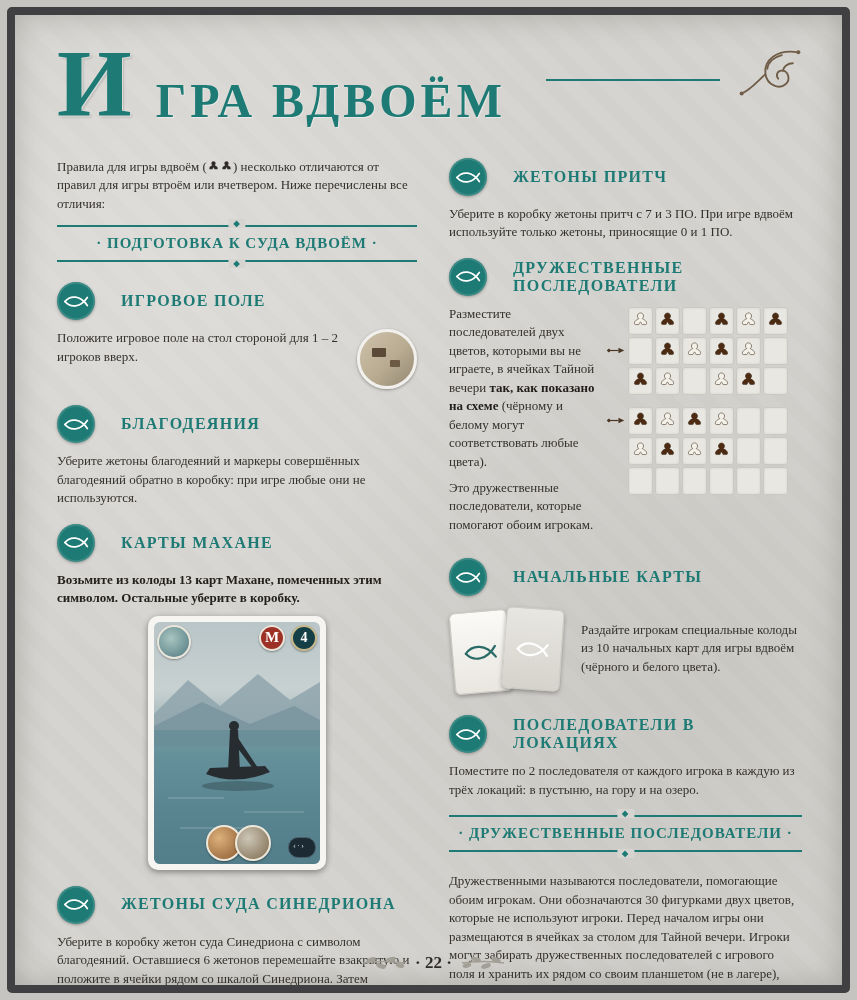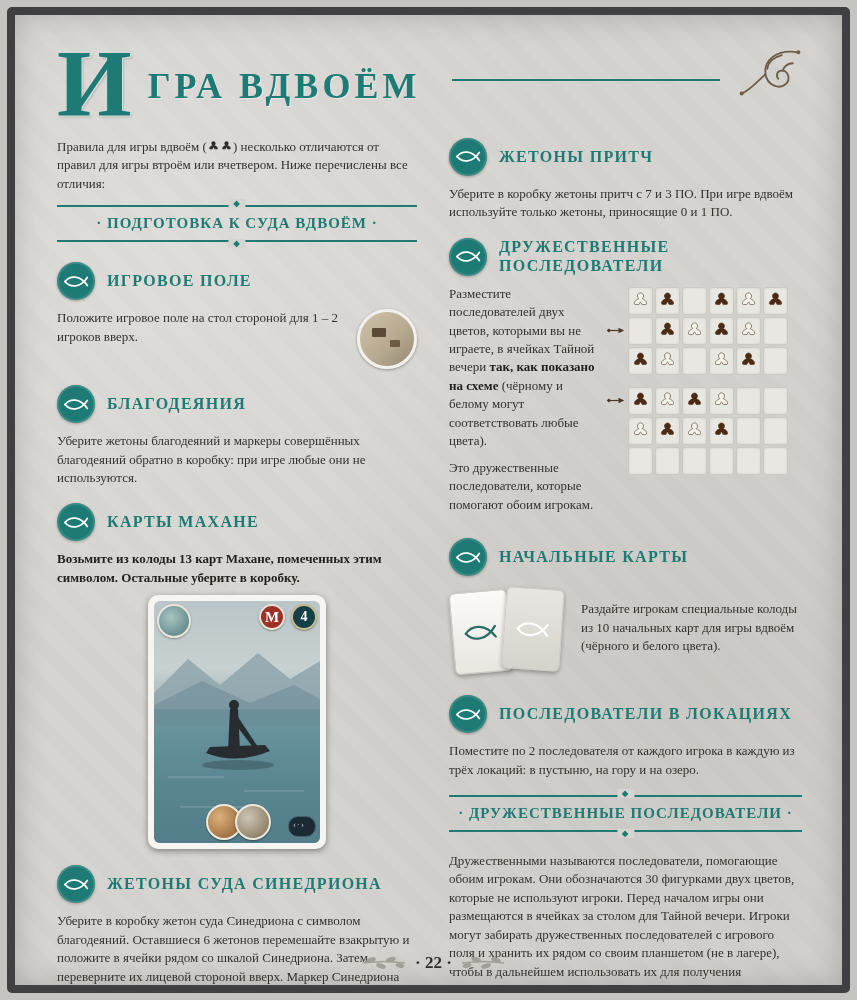--- a/index.html
+++ b/index.html
@@ -10,42 +10,42 @@
          box-shadow:inset 0 0 30px rgba(90,88,84,.35);}
   .paper{height:100%;box-sizing:border-box;padding:30px 40px 18px 42px;position:relative;
          background-image:
            radial-gradient(circle at 18% 25%, rgba(255,255,255,.22), transparent 42%),
            radial-gradient(circle at 82% 70%, rgba(150,148,142,.18), transparent 45%),
            repeating-linear-gradient(45deg, rgba(160,158,152,.05) 0 14px, transparent 14px 28px);}
   
   .page-header{display:flex;align-items:flex-start;margin-bottom:14px;}
   .dropcap{color:#1d7a74;font-size:96px;line-height:.82;font-weight:700;margin-right:8px;
            text-shadow:1px 1px 0 rgba(255,255,255,.5), 2px 2px 2px rgba(0,0,0,.15);}
-  .page-title{font-size:36px;letter-spacing:4px;color:#1d7a74;font-weight:700;margin:8px;padding-top:12px;
+  .page-title{font-size:48px;letter-spacing:4px;color:#1d7a74;font-weight:700;margin:16px;padding-top:12px;
               text-shadow:1px 1px 0 rgba(255,255,255,.4);}
   .header-rule{flex:1;height:2px;background:#1d7a74;margin:34px 18px 0 24px;}
   .ornament{width:64px;height:60px;flex:none;}
   
   .columns{display:flex;gap:32px;}
   .col-left{width:360px;flex:none;}
   .col-right{flex:1;min-width:0;}
   p{font-size:13px;line-height:1.42;color:#34312d;margin:0 0 8px;}
   .bold-inline{font-weight:700;color:#201d1a;}
   .bold-par{font-weight:700;color:#24211d;}
   
   .banner{color:#1d7a74;font-weight:700;font-size:15px;letter-spacing:1px;text-align:center;
           border-top:2px solid #1d7a74;border-bottom:2px solid #1d7a74;
           padding:8px 2px;margin:12px 0 20px;position:relative;}
   .banner::before{content:"◆";position:absolute;top:-8px;left:50%;transform:translateX(-50%);
                   font-size:8px;color:#1d7a74;background:#d6d4d0;padding:0 5px;}
   .banner::after{content:"◆";position:absolute;bottom:-8px;left:50%;transform:translateX(-50%);
                   font-size:8px;color:#1d7a74;background:#d6d4d0;padding:0 5px;}
   
   .sec{margin-bottom:16px;}
-  .sec-head{display:flex;align-items:center;gap:12px;margin-bottom:9px;}
+  .sec-head{display:flex;align-items:center;gap:26px;margin-bottom:9px;}
   .fish-badge{width:38px;height:38px;border-radius:50%;background:#1d7a74;display:flex;
               align-items:center;justify-content:center;flex:none;
               box-shadow:0 1px 3px rgba(0,0,0,.3), inset 0 0 0 2px rgba(255,255,255,.12);}
   .fish-badge svg{width:27px;height:17px;stroke:#ffffff;stroke-width:2.6;fill:none;stroke-linecap:round;}
   h2{font-size:16px;color:#1d7a74;letter-spacing:1.3px;margin:0;font-weight:700;line-height:1.15;}
   h2 span{display:block;}
   
   .board-body{display:flex;gap:12px;align-items:flex-start;}
   .board-body p{flex:1;}
   .board-thumb{width:54px;height:54px;border-radius:50%;border:3px solid #f2f0ec;flex:none;

